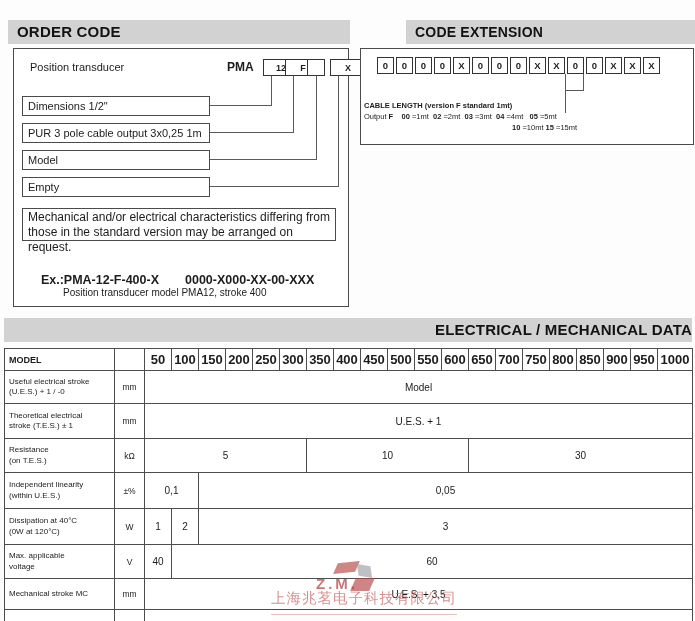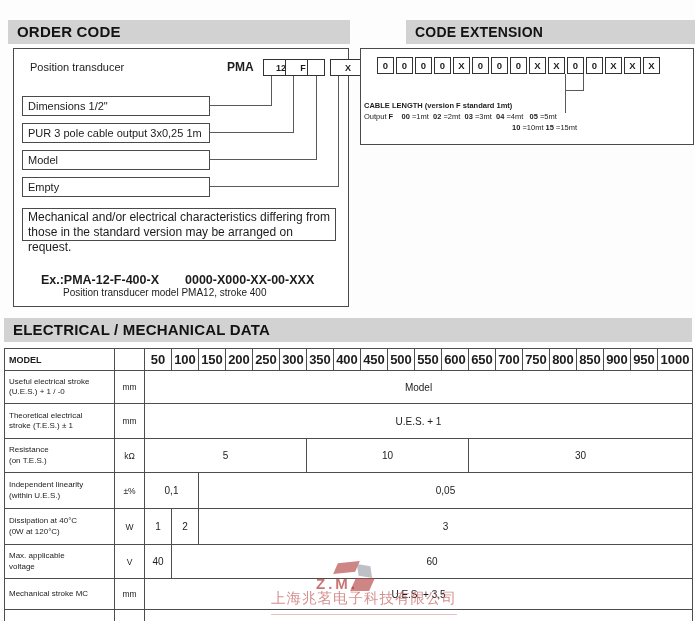--- a/index.html
+++ b/index.html
@@ -122,21 +122,21 @@
     </div>
 
   <div class="ln" style="left:565px;top:74px;width:1px;height:39px;"></div>
   <div class="ln" style="left:583px;top:74px;width:1px;height:17px;"></div>
   <div class="ln" style="left:565px;top:90px;width:19px;height:1px;"></div>
 
   <div class="txt small b" style="left:364px;top:101px;">CABLE LENGTH (version F standard 1mt)</div>
   <div class="txt small" id="ce-line1" style="left:364px;top:112px;"><span>Output </span><span class="b">F</span><span>    </span><span class="b">00</span><span> =1mt  </span><span class="b">02</span><span> =2mt  </span><span class="b">03</span><span> =3mt  </span><span class="b">04</span><span> =4mt   </span><span class="b">05</span><span> =5mt</span></div>
   <div class="txt small" id="ce-line2" style="left:512px;top:123px;"><span class="b">10</span><span> =10mt </span><span class="b">15</span><span> =15mt</span></div>
 
-  <div class="hbar" style="left:4px;top:318px;width:688px;">ELECTRICAL / MECHANICAL DATA</div>
+  <div class="hbar" style="left:4px;top:318px;width:688px;text-align:right;">ELECTRICAL / MECHANICAL DATA</div>
 
   <table id="emtable">
     <colgroup id="emtable-cols">
         <col style="width: 110px;">
         <col style="width: 30px;">
         <col style="width: 27px;">
         <col style="width: 27px;">
         <col style="width: 27px;">
         <col style="width: 27px;">
         <col style="width: 27px;">

